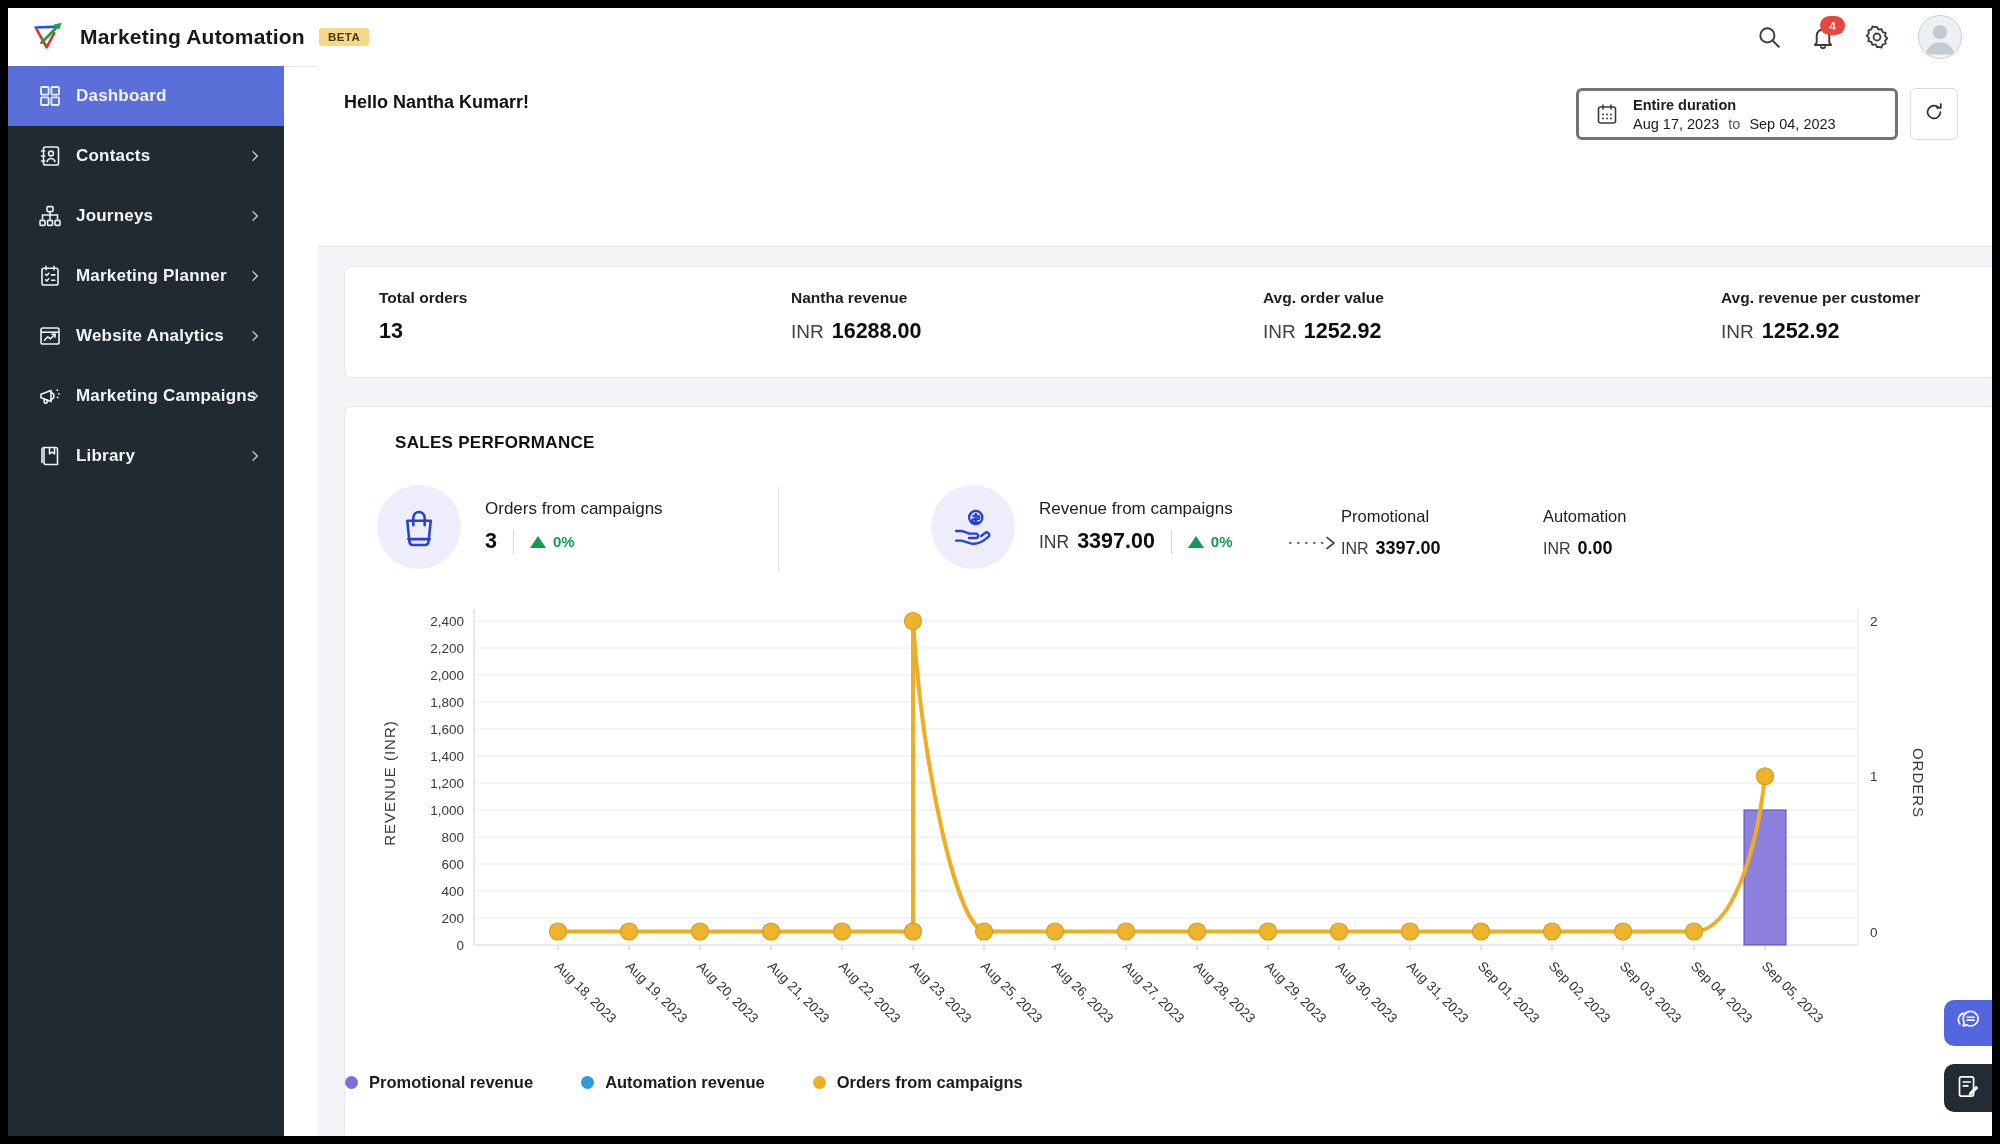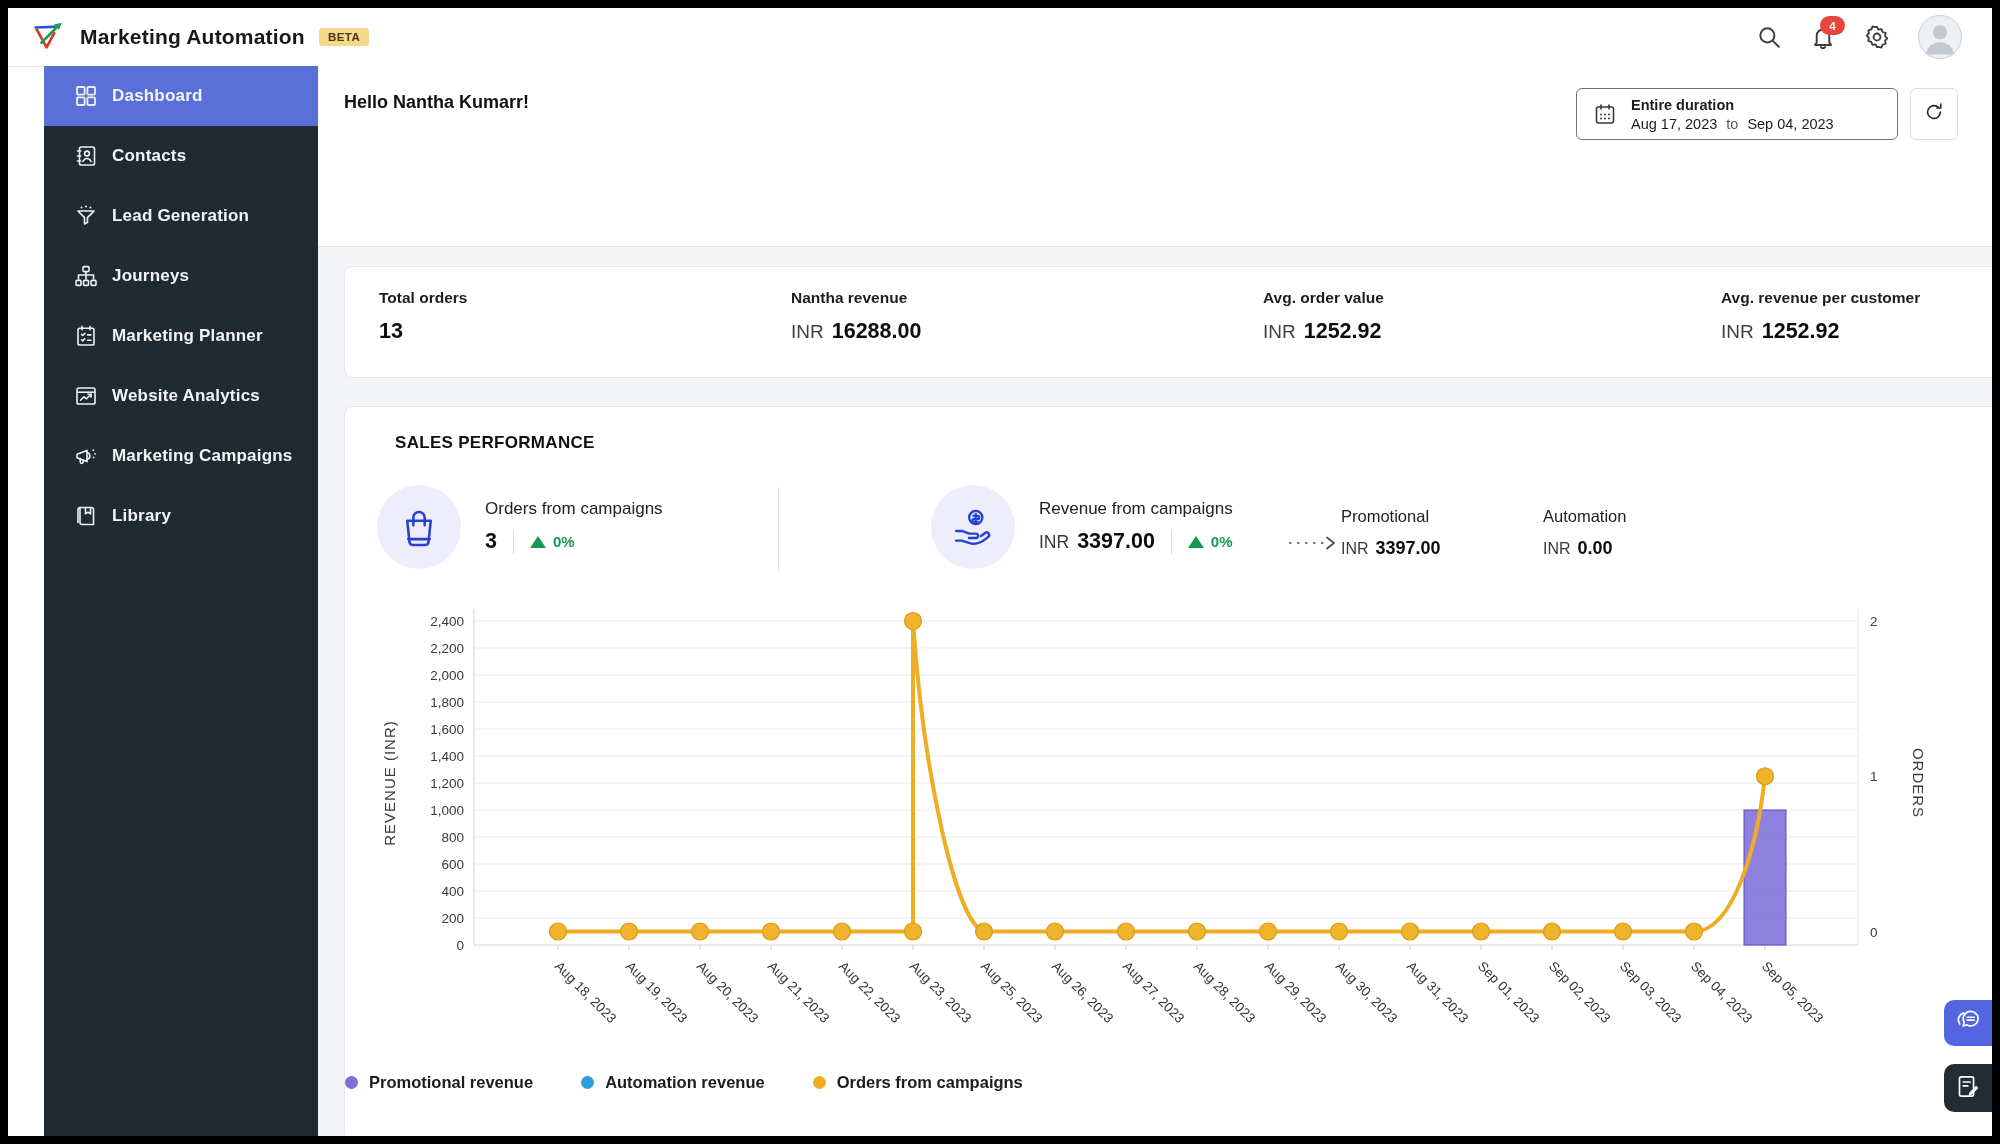--- a/index.html
+++ b/index.html
@@ -13,34 +13,34 @@
   .app-title{font-size:21px;font-weight:700;color:#181818;margin-left:12px;letter-spacing:.2px;}
   .beta{margin-left:14px;background:#f6d88a;color:#473a10;font-size:11.5px;font-weight:700;padding:3px 9px;border-radius:3px;letter-spacing:.5px;}
   .topbar-right{margin-left:auto;display:flex;align-items:center;gap:28px;padding-right:30px;}
   .tb-ic{position:relative;width:26px;height:26px;color:#3d3d3d;cursor:pointer;}
   .tb-ic svg{width:100%;height:100%;}
   .nbadge{position:absolute;top:-8px;right:-9px;min-width:19px;height:19px;border-radius:10px;background:#e8463c;color:#fff;font-size:11.5px;font-weight:700;display:flex;align-items:center;justify-content:center;padding:0 3px;}
   .avatar{width:42px;height:42px;border-radius:50%;background:#eef1f4;border:1.5px solid #c9cfd7;overflow:hidden;}
   .avatar svg{width:100%;height:100%;}
 
   
-  .sidebar{position:absolute;left:0;top:58px;bottom:0;width:310px;background:#212931;margin-left:36px;}
+  .sidebar{position:absolute;left:0;top:58px;bottom:0;width:276px;background:#212931;}
   .sb-item{position:relative;height:60px;display:flex;align-items:center;cursor:pointer;}
   .sb-item.active{background:#5a6fd8;}
   .sb-ic{width:24px;height:24px;margin-left:30px;color:#eef1f4;flex:0 0 auto;}
   .sb-ic svg{width:100%;height:100%;}
   .sb-label{margin-left:14px;color:#f2f4f6;font-size:17px;font-weight:600;letter-spacing:.2px;}
   .sb-chev{position:absolute;right:22px;width:14px;height:14px;color:#c7ccd3;}
   .sb-chev svg{width:100%;height:100%;}
 
   
   .main{position:absolute;left:310px;top:58px;right:0;bottom:0;background:#f4f5f8;}
   .main-header{position:absolute;left:0;top:0;right:0;height:180px;background:#fff;border-bottom:1px solid #e7e7e9;}
   .greeting{position:absolute;left:26px;top:26px;font-size:18px;font-weight:700;color:#121212;}
-  .datebox{position:absolute;right:94px;top:22px;width:322px;height:52px;border:1px solid #737373;border-radius:6px;display:flex;align-items:center;cursor:pointer;background:#fff;box-sizing:border-box;}
+  .datebox{position:absolute;right:94px;top:22px;width:322px;height:52px;border:3px solid #737373;border-radius:6px;display:flex;align-items:center;cursor:pointer;background:#fff;box-sizing:border-box;}
   .datebox .cal{width:24px;height:24px;margin:0 14px 0 16px;color:#3a3a3a;flex:0 0 auto;}
   .datebox .cal svg{width:100%;height:100%;}
   .d1{font-size:14.5px;font-weight:700;color:#1c1c1c;margin-bottom:3px;}
   .d2{font-size:14.5px;color:#1c1c1c;}
   .d2 .to{color:#555;margin:0 9px;}
   .refresh{position:absolute;right:34px;top:22px;width:48px;height:52px;border:1px solid #dcdcde;border-radius:6px;display:flex;align-items:center;justify-content:center;color:#2b2b2b;cursor:pointer;background:#fff;box-sizing:border-box;}
   .refresh svg{width:22px;height:22px;}
   .tabs{position:absolute;left:26px;bottom:0;display:flex;gap:52px;}
   .tab{position:relative;font-size:15px;font-weight:700;color:#1b1b1b;letter-spacing:.4px;padding:10px 0 18px;cursor:pointer;}
   .tab.active{color:#2d5be3;}
@@ -147,32 +147,20 @@
           <span class="sb-label">Dashboard</span>
         </div>
         <div class="sb-item">
           <span class="sb-ic"><svg viewBox="0 0 24 24" fill="none" stroke="currentColor" stroke-width="1.6">
               <rect x="5.5" y="3" width="15" height="18" rx="1.8"></rect>
               <circle cx="13" cy="9.5" r="2.4"></circle>
               <path d="M9 17.5c.8-2.2 2.3-3 4-3s3.2.8 4 3" stroke-linecap="round"></path>
               <path d="M3.5 7h3.2M3.5 12h3.2M3.5 17h3.2" stroke-linecap="round"></path>
             </svg></span>
           <span class="sb-label">Contacts</span>
-          <span class="sb-chev"><svg viewBox="0 0 24 24" fill="none" stroke="currentColor" stroke-width="2.4">
-              <path d="M8.5 4.5 L16 12 L8.5 19.5" stroke-linecap="round" stroke-linejoin="round"></path>
-            </svg></span>
-        </div>
-        <div class="sb-item">
-          <span class="sb-ic"><svg viewBox="0 0 24 24" fill="none" stroke="currentColor" stroke-width="1.6">
-              <path d="M4 7l6.5 6.6V20l3-1.6v-4.8L20 7z" stroke-linejoin="round"></path>
-              <circle cx="7.5" cy="3.6" r="1" fill="currentColor" stroke="none"></circle>
-              <circle cx="12" cy="2.6" r="1" fill="currentColor" stroke="none"></circle>
-              <circle cx="16.5" cy="3.6" r="1" fill="currentColor" stroke="none"></circle>
-            </svg></span>
-          <span class="sb-label">Lead Generation</span>
           <span class="sb-chev"><svg viewBox="0 0 24 24" fill="none" stroke="currentColor" stroke-width="2.4">
               <path d="M8.5 4.5 L16 12 L8.5 19.5" stroke-linecap="round" stroke-linejoin="round"></path>
             </svg></span>
         </div>
         <div class="sb-item">
           <span class="sb-ic"><svg viewBox="0 0 24 24" fill="none" stroke="currentColor" stroke-width="1.6">
               <rect x="9" y="2.6" width="6" height="5" rx="1"></rect>
               <path d="M12 7.6v3.4M12 11H4.5v4.5M12 11h7.5v4.5M12 11v4.5"></path>
               <rect x="2" y="16.4" width="5" height="5" rx="1"></rect>
               <rect x="9.5" y="16.4" width="5" height="5" rx="1"></rect>

